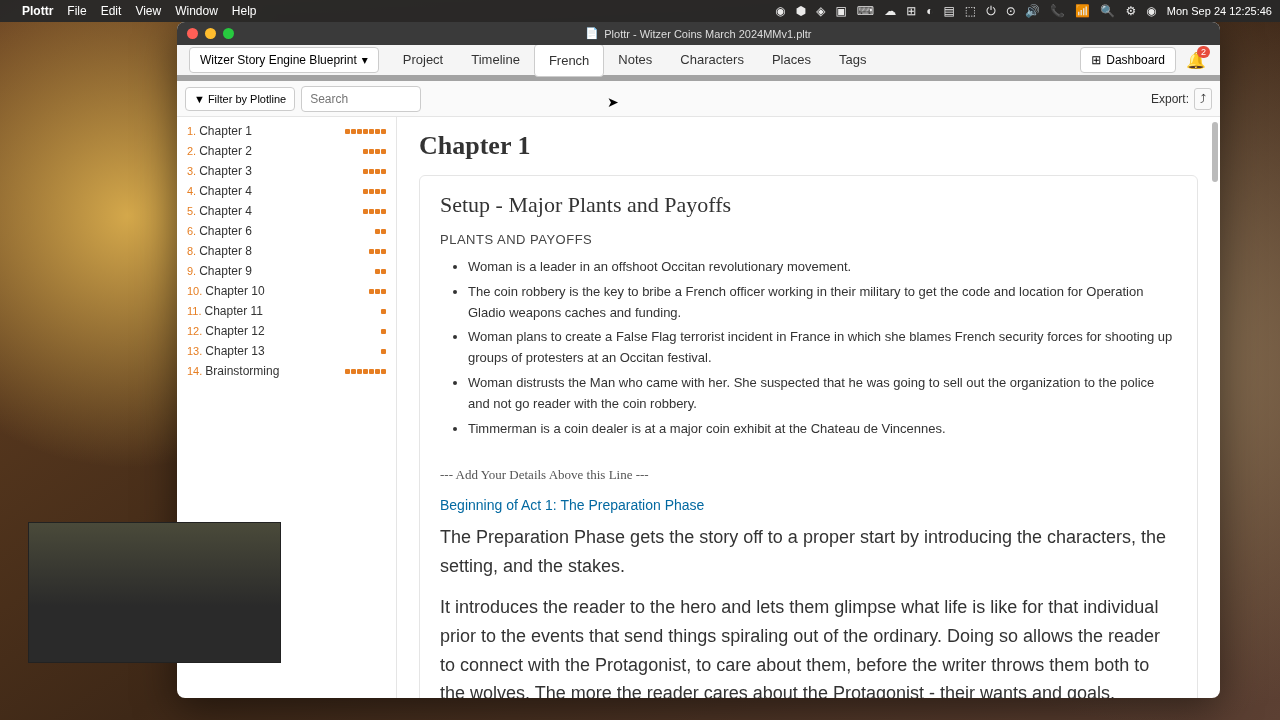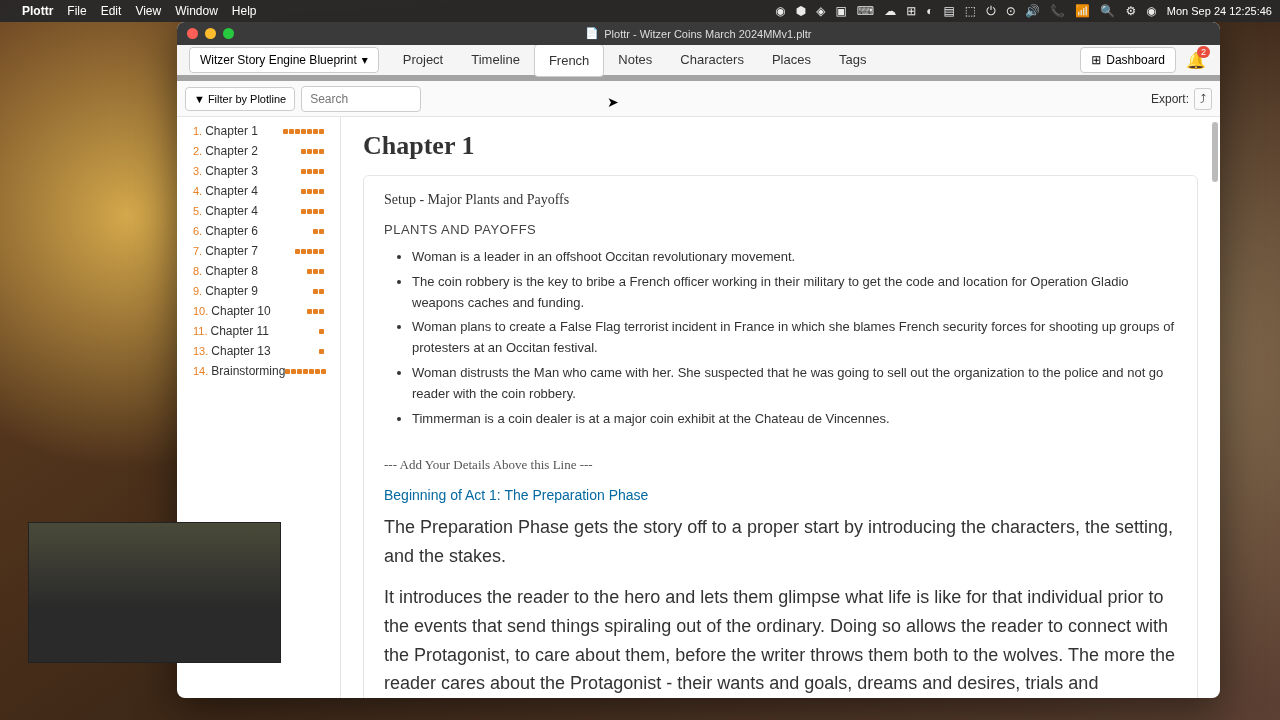--- a/index.html
+++ b/index.html
@@ -163,24 +163,24 @@
   border-radius: 3px;
   padding: 3px 5px;
   cursor: pointer;
 }
 .content {
   flex: 1;
   display: flex;
   overflow: hidden;
 }
 .sidebar {
-  width: 164px;
+  width: 220px;
   border-right: 1px solid #e5e5e5;
   overflow-y: auto;
-  padding: 4px 6px;
+  padding: 4px 0;
   font-size: 12px;
 }
 .sidebar-item {
   padding: 3px 10px;
   display: flex;
   justify-content: space-between;
   align-items: center;
   cursor: pointer;
 }
 .chapter-num { color: #e67e22; margin-right: 3px; font-size: 11px; }
@@ -203,21 +203,21 @@
   border-radius: 6px;
   padding: 16px 20px;
 }
 .phase-label {
   color: #e67e22;
   font-size: 12px;
   margin-bottom: 4px;
 }
 .card-title {
   font-family: Georgia, serif;
-  font-size: 14px;
+  font-size: 22px;
   color: #333;
   margin-bottom: 14px;
 }
 .section-heading {
   font-size: 13px;
   font-variant: small-caps;
   letter-spacing: 0.5px;
   color: #444;
   margin-bottom: 10px;
 }
@@ -406,30 +406,20 @@
           </span>
         </div>
         <div class="sidebar-item">
           <span><span class="chapter-num">6.</span><span class="chapter-label">Chapter 6</span></span>
           <span class="dots">
             <span class="dot"></span>
             <span class="dot"></span>
           </span>
         </div>
         <div class="sidebar-item">
-          <span><span class="chapter-num">7.</span><span class="chapter-label">Chapter 7</span></span>
-          <span class="dots">
-            <span class="dot"></span>
-            <span class="dot"></span>
-            <span class="dot"></span>
-            <span class="dot"></span>
-            <span class="dot"></span>
-          </span>
-        </div>
-        <div class="sidebar-item">
           <span><span class="chapter-num">8.</span><span class="chapter-label">Chapter 8</span></span>
           <span class="dots">
             <span class="dot"></span>
             <span class="dot"></span>
             <span class="dot"></span>
           </span>
         </div>
         <div class="sidebar-item">
           <span><span class="chapter-num">9.</span><span class="chapter-label">Chapter 9</span></span>
           <span class="dots">
@@ -440,20 +430,26 @@
         <div class="sidebar-item">
           <span><span class="chapter-num">10.</span><span class="chapter-label">Chapter 10</span></span>
           <span class="dots">
             <span class="dot"></span>
             <span class="dot"></span>
             <span class="dot"></span>
           </span>
         </div>
         <div class="sidebar-item">
           <span><span class="chapter-num">11.</span><span class="chapter-label">Chapter 11</span></span>
+          <span class="dots">
+            <span class="dot"></span>
+          </span>
+        </div>
+        <div class="sidebar-item">
+          <span><span class="chapter-num">12.</span><span class="chapter-label">Chapter 12</span></span>
           <span class="dots">
             <span class="dot"></span>
           </span>
         </div>
         <div class="sidebar-item">
           <span><span class="chapter-num">13.</span><span class="chapter-label">Chapter 13</span></span>
           <span class="dots">
             <span class="dot"></span>
           </span>
         </div>

